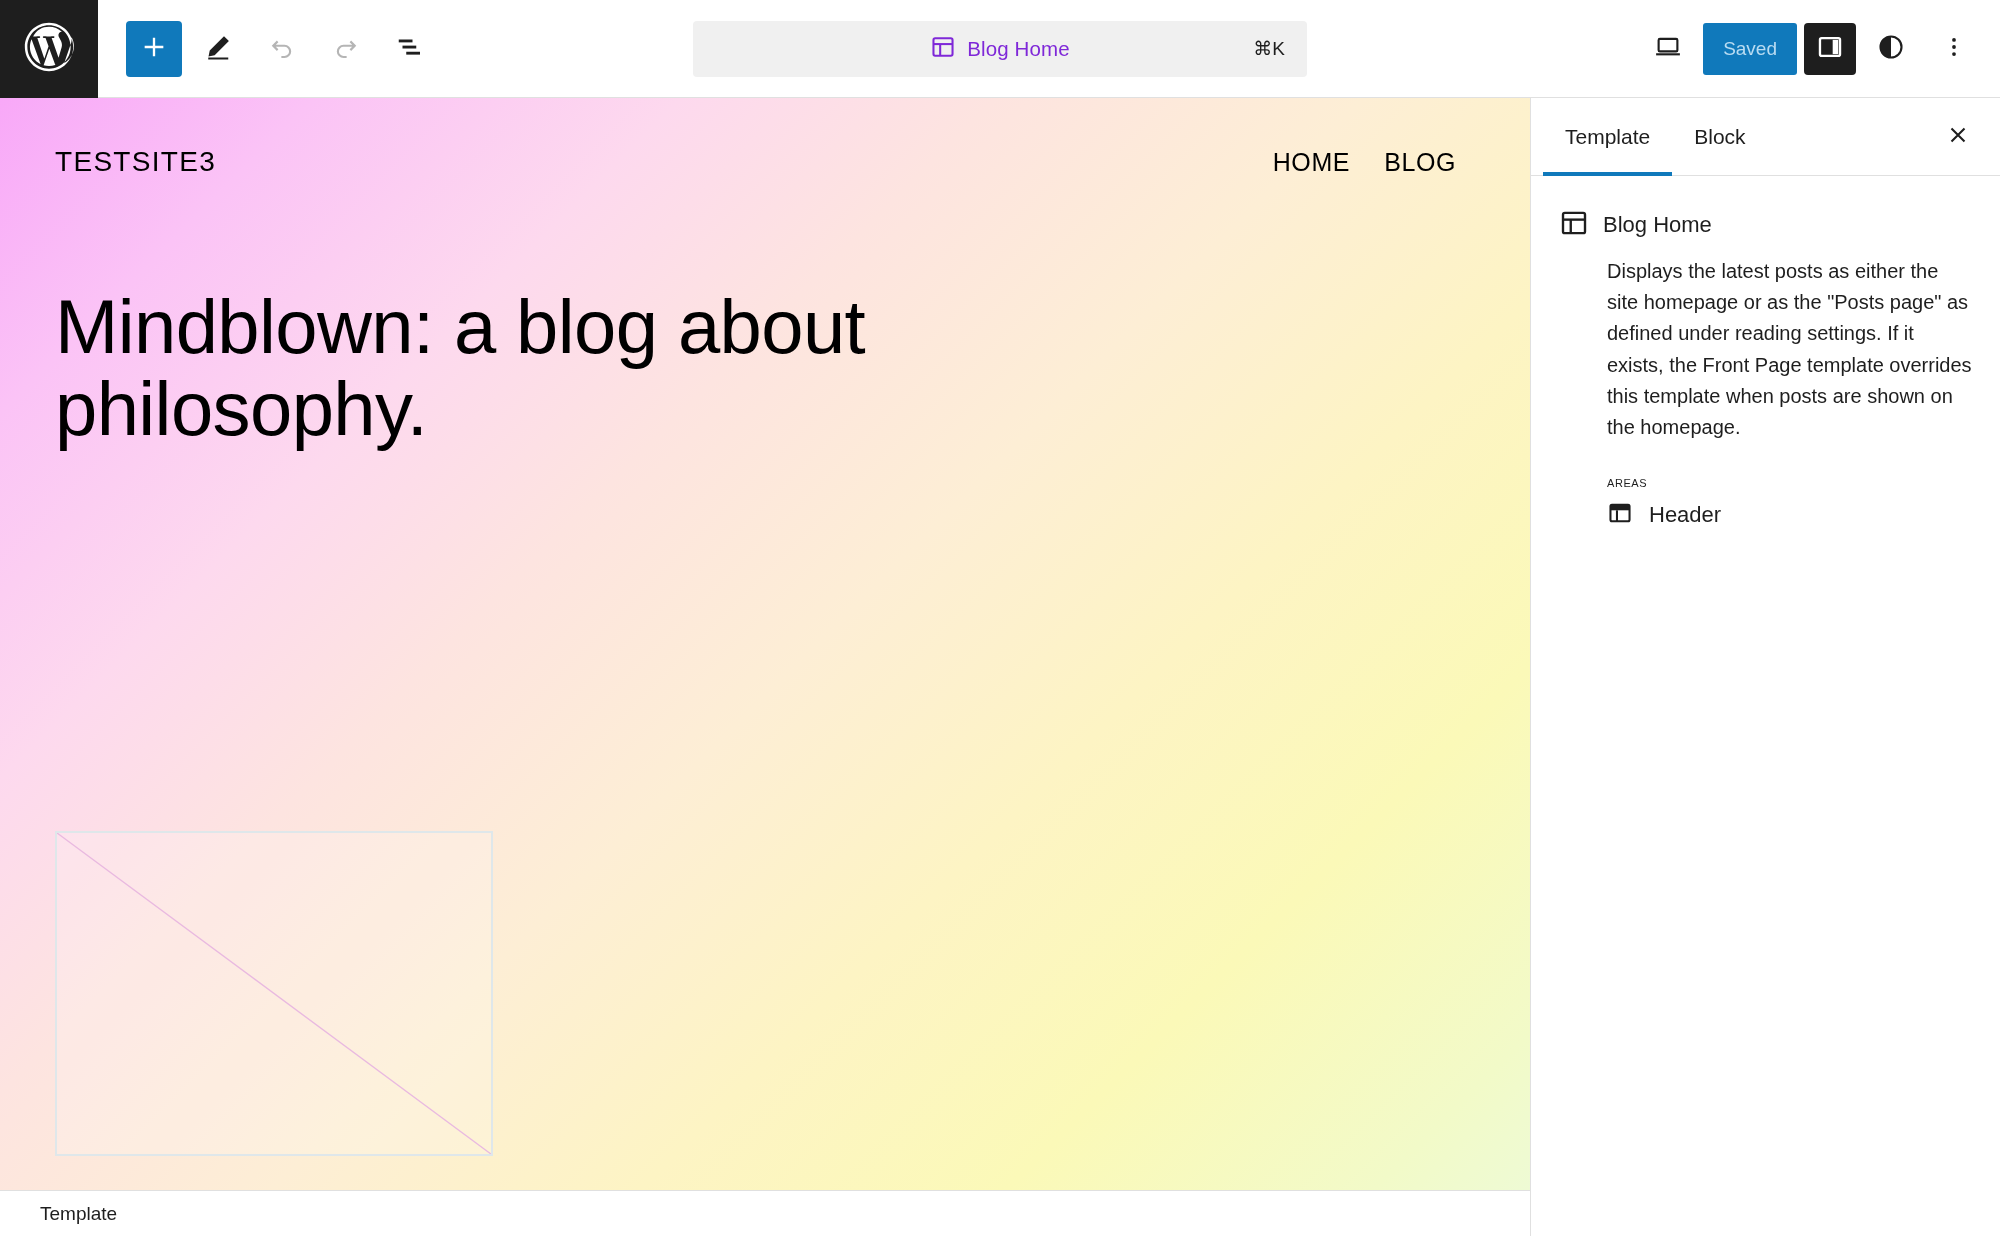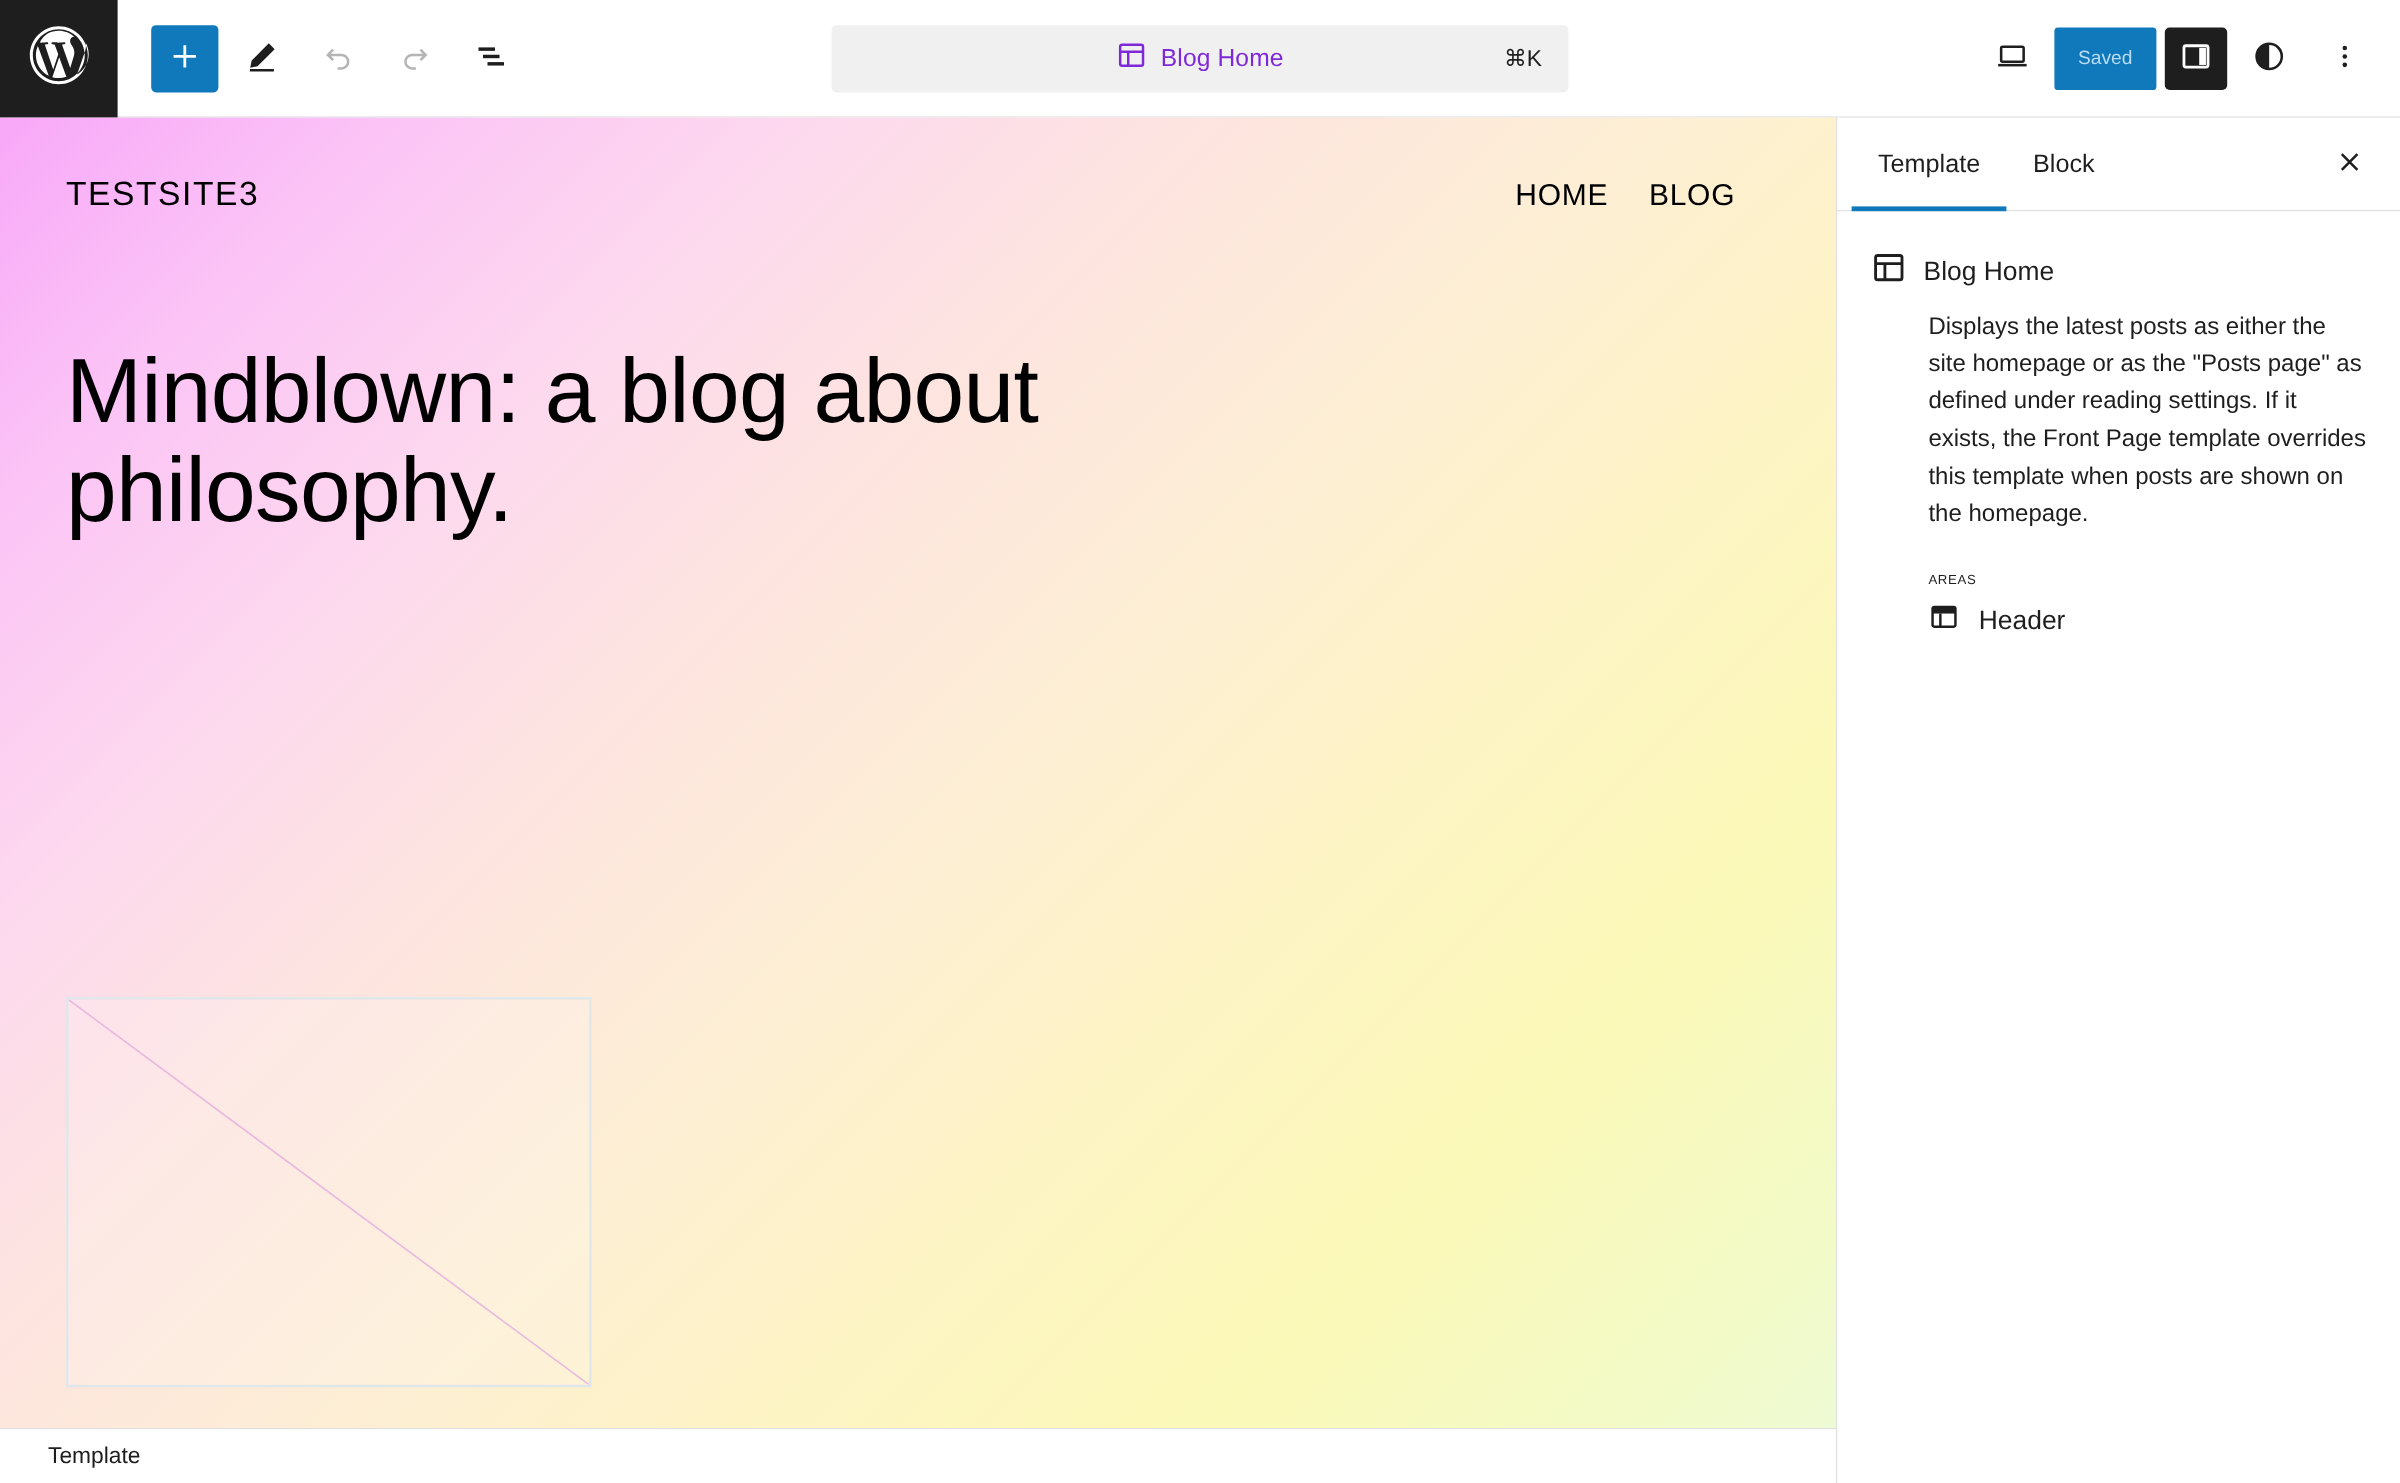--- a/index.html
+++ b/index.html
@@ -49,21 +49,21 @@
     position: absolute; right: 22px; font-size: 19px; color: #1e1e1e;
   }
 
   .tb-right {
     position: absolute; right: 18px;
     display: flex; align-items: center; gap: 7px;
   }
   .saved-btn {
     height: 52px; padding: 0 20px; border-radius: 3px;
     background: #1079bb; color: #b9dcf2;
-    font-size: 16px; border: none; display: flex; align-items: center;
+    font-size: 19px; border: none; display: flex; align-items: center;
     cursor: default;
   }
   .sq-btn {
     width: 52px; height: 52px; border-radius: 4px;
     display: flex; align-items: center; justify-content: center;
     background: transparent; border: none; cursor: pointer;
   }
   .sq-btn.active { background: #1e1e1e; }
   .icon-btn-wide {
     width: 56px; height: 56px; display: flex;
@@ -84,22 +84,22 @@
         #fbc3f6 12%,
         #fdd9ee 26%,
         #fde4e0 38%,
         #fdeed5 52%,
         #fdf4c4 66%,
         #fbf9b8 80%,
         #f2fac8 94%,
         #eefad4 100%);
   }
   .site-header {
-    display: flex; align-items: flex-end; justify-content: space-between;
-    padding: 48px 34px 0 55px;
+    display: flex; align-items: center; justify-content: space-between;
+    padding: 48px 24px 0 55px;
   }
   .site-title {
     font-size: 28px; font-weight: 400; letter-spacing: 1.3px;
     color: #000;
   }
   .site-nav { display: flex; gap: 34px; padding-right: 50px; }
   .site-nav a {
     font-size: 25px; color: #000; text-decoration: none; letter-spacing: .6px;
   }
   .post-heading {

